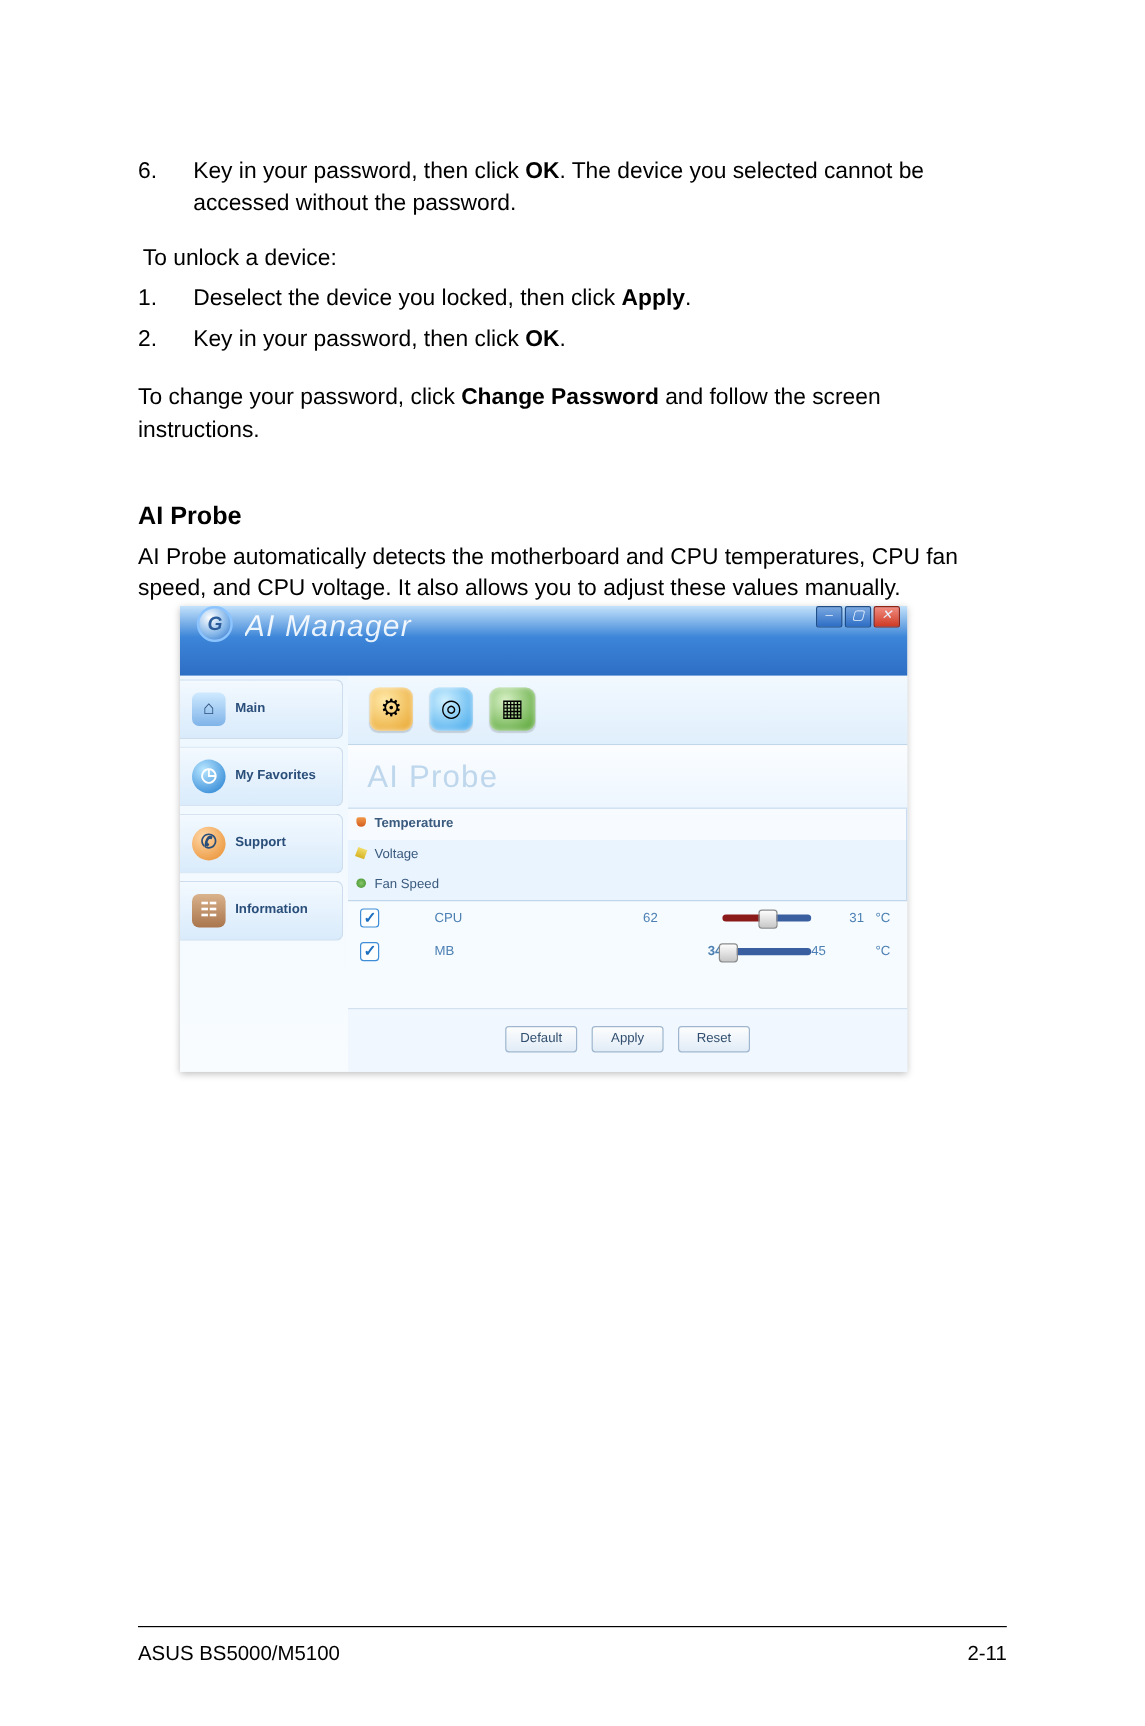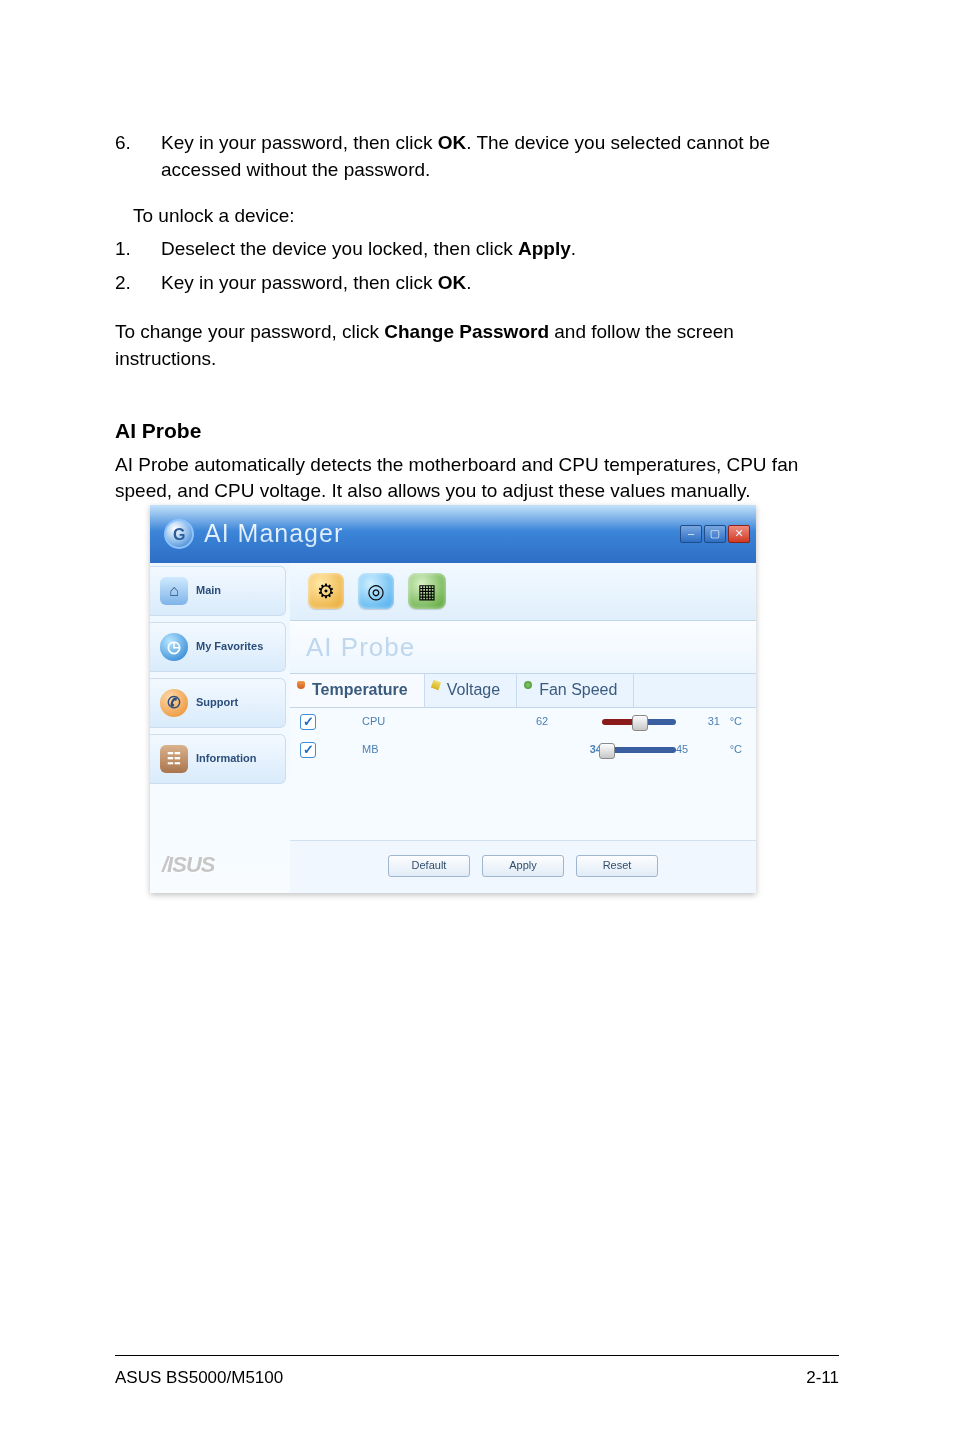--- a/index.html
+++ b/index.html
@@ -10,44 +10,44 @@
     color: #000;
     position: relative;
     padding: 130px 115px 0 115px;
     font-size: 19px;
     line-height: 1.4;
   }
 
   .instr-row { display: flex; margin-bottom: 8px; }
   .instr-num { width: 46px; flex: 0 0 46px; }
   .instr-txt { flex: 1; }
-  .para { margin: 20px 0 6px 18px; }
+  .para { margin: 20px 0 6px 4px; }
   .para2 { margin: 22px 0 44px 0; }
 
   h3.section {
     font-weight: bold;
     font-size: 21px;
     margin: 34px 0 6px 0;
   }
   .desc { }
 
   
   .shot-wrap {
     margin-left: 35px;
     width: 606px;
     background: #fff;
     box-shadow: 0 2px 6px rgba(0,0,0,0.25);
   }
   .titlebar {
     height: 58px;
     background: linear-gradient(to bottom, #c4e2fb 0%, #3c85d8 45%, #2d6ec5 100%);
     display: flex;
-    align-items: center;
     padding: 0 6px 0 14px;
     position: relative;
+    font-style: italic;
   }
   .title-logo {
     width: 30px; height: 30px;
     border-radius: 50%;
     background: radial-gradient(circle at 35% 30%, #fff, #7fb3e8 60%, #2d6ec5);
     border: 2px solid #8cc4ff;
     margin-right: 10px;
     position: relative;
   }
   .title-logo::after{
@@ -145,21 +145,22 @@
     padding:8px 0 8px 16px;
     color:#bfd7ec;
     background: linear-gradient(to bottom,#fbfdff,#edf6ff);
     font-family: "Trebuchet MS", Arial, sans-serif;
   }
   .tabs {
     display:flex;
     background:#eaf4ff;
     border-top:1px solid #c2d6ea;
     border-bottom:1px solid #c2d6ea;
-    font-size:16px;
+    font-size:11px;
+    flex-direction:column;
   }
   .tab {
     padding:5px 16px 5px 22px;
     color:#3a5a7e;
     border-right:1px solid #c9dbee;
     position:relative;
   }
   .tab.active { background:#f7fbff; font-weight:bold; }
   .tab::before {
     content:"";
@@ -210,21 +211,21 @@
   }
   .btn-row{
     margin-top:auto;
     display:flex; gap:12px;
     justify-content:center;
     padding:14px 0 16px 0;
     background:#f0f7ff;
     border-top:1px solid #d2e1f0;
   }
   .action-btn{
-    width:82px; height:22px;
+    width:60px; height:22px;
     font-size:11px;
     border:1px solid #9fb6ce;
     border-radius:3px;
     background:linear-gradient(#fdfdfd,#e1ecf7);
     color:#314e6e;
     display:flex; align-items:center; justify-content:center;
   }
   .main-area { min-height: 330px; }
 
   
@@ -294,21 +295,20 @@
         <span>My Favorites</span>
       </div>
       <div class="side-item">
         <span class="side-icon" style="background:radial-gradient(circle at 35% 30%,#ffd7a8,#e88c2a);border-radius:50%;">✆</span>
         <span>Support</span>
       </div>
       <div class="side-item">
         <span class="side-icon" style="background:linear-gradient(#d9b28c,#a9754c);color:#fff;">☷</span>
         <span>Information</span>
       </div>
-      <div class="asus-brand">/ISUS</div>
     </div>
 
     <div class="main-area">
       <div class="toolbar">
         <div class="tool-icon tool-a">⚙</div>
         <div class="tool-icon tool-b">◎</div>
         <div class="tool-icon tool-c">▦</div>
       </div>
       <div class="panel-title">AI Probe</div>
 

